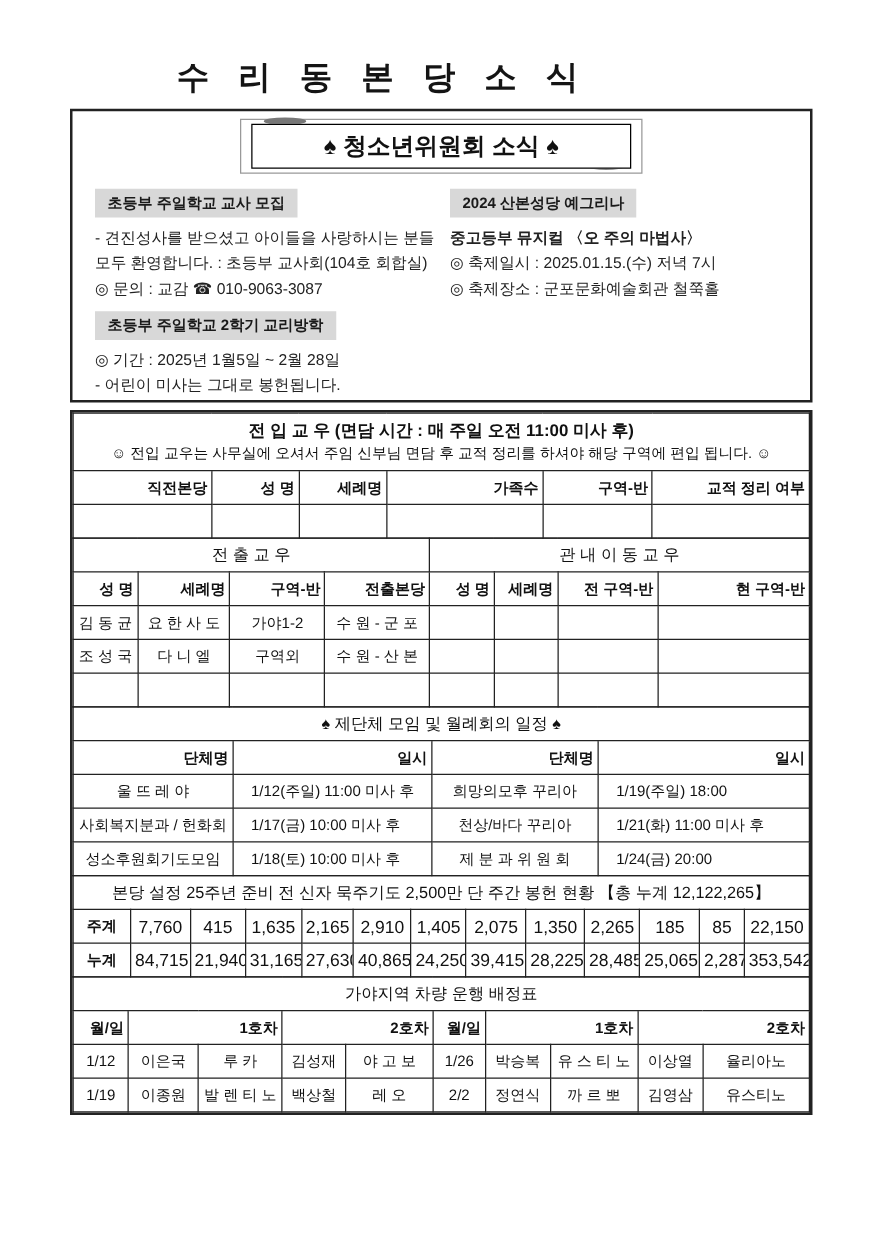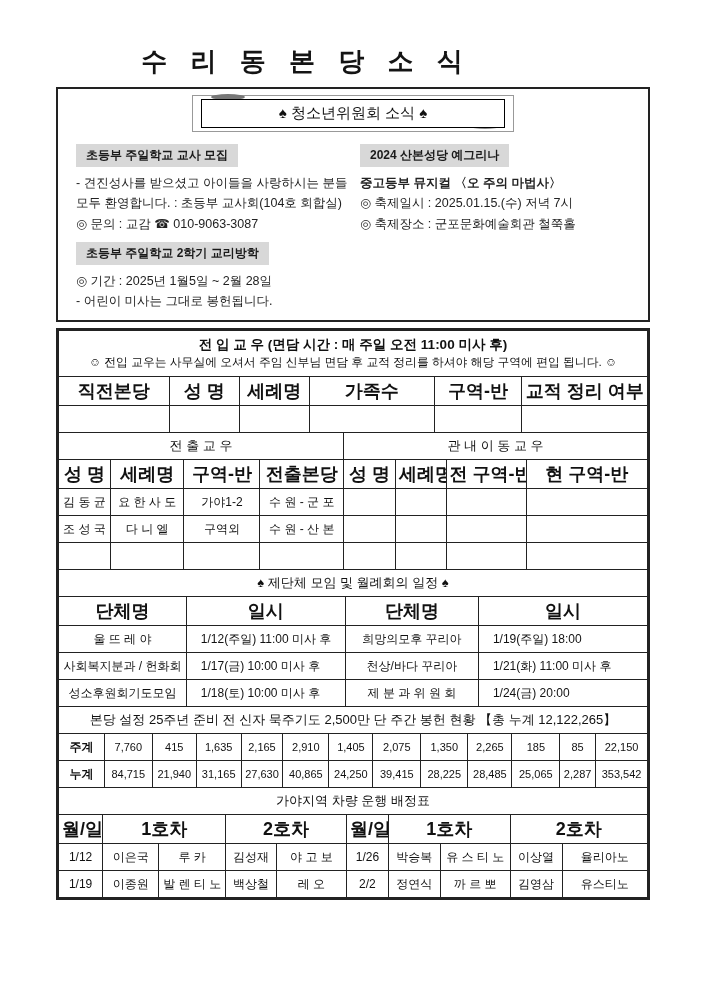--- a/index.html
+++ b/index.html
@@ -22,21 +22,21 @@
   }
   .banner-outer::before {
     content:""; position:absolute; left:18px; top:-2px; width:34px; height:6px;
     background:#777; border-radius:50%;
   }
   .banner-outer::after {
     content:""; position:absolute; right:14px; bottom:2px; width:28px; height:5px;
     background:#888; border-radius:50%;
   }
   .banner-inner {
-    border:1px solid #000; text-align:center; font-weight:normal; font-size:15px;
+    border:1px solid #000; text-align:center; font-weight:bold; font-size:19px;
     padding:4px 0; background:#fff; position:relative; z-index:1;
   }
   .cols { display:flex; padding:12px 10px 0 12px; }
   .col { width:50%; padding:0 6px; }
   .gray-head {
     display:inline-block; background:#d8d8d8; color:#1a1a1a;
     font-weight:bold; font-size:12px; padding:3px 10px; margin-bottom:6px;
   }
   .txt { font-size:12.5px; line-height:1.62; color:#222; }
   .txt.bold { font-weight:bold; }
@@ -44,27 +44,27 @@
   
   .main-box {
     position:absolute; left:56px; top:328px; width:594px; border:2px solid #222; background:#fff;
   }
   table { width:100%; border-collapse:collapse; table-layout:fixed; }
   table + table { margin-top:-1px; }
   th, td {
     border:1px solid #222; text-align:center; vertical-align:middle;
     font-size:12px; color:#111; padding:2px 3px; height:27px; overflow:hidden; white-space:nowrap;
   }
-  th { font-weight:bold; font-size:18px; }
+  th { font-weight:bold; font-size:12px;text-align:right; }
   .sec-title { font-weight:normal; font-size:13px; height:27px; }
   .two-line { height:46px; white-space:normal; }
   .two-line .l1 { font-weight:bold; font-size:13.5px; line-height:1.4; }
   .two-line .l2 { font-weight:normal; font-size:11.8px; line-height:1.3; }
   .left-cell { text-align:left; padding-left:14px; }
-  .small { font-size:11px; }
+  .small { font-size:14px; }
   .rowlabel { font-weight:bold; }
 </style>
 </head>
 <body>
 
 <div class="page">
 
   <div class="main-title">수 리 동 본 당 소 식</div>
 
   <div class="top-box">

